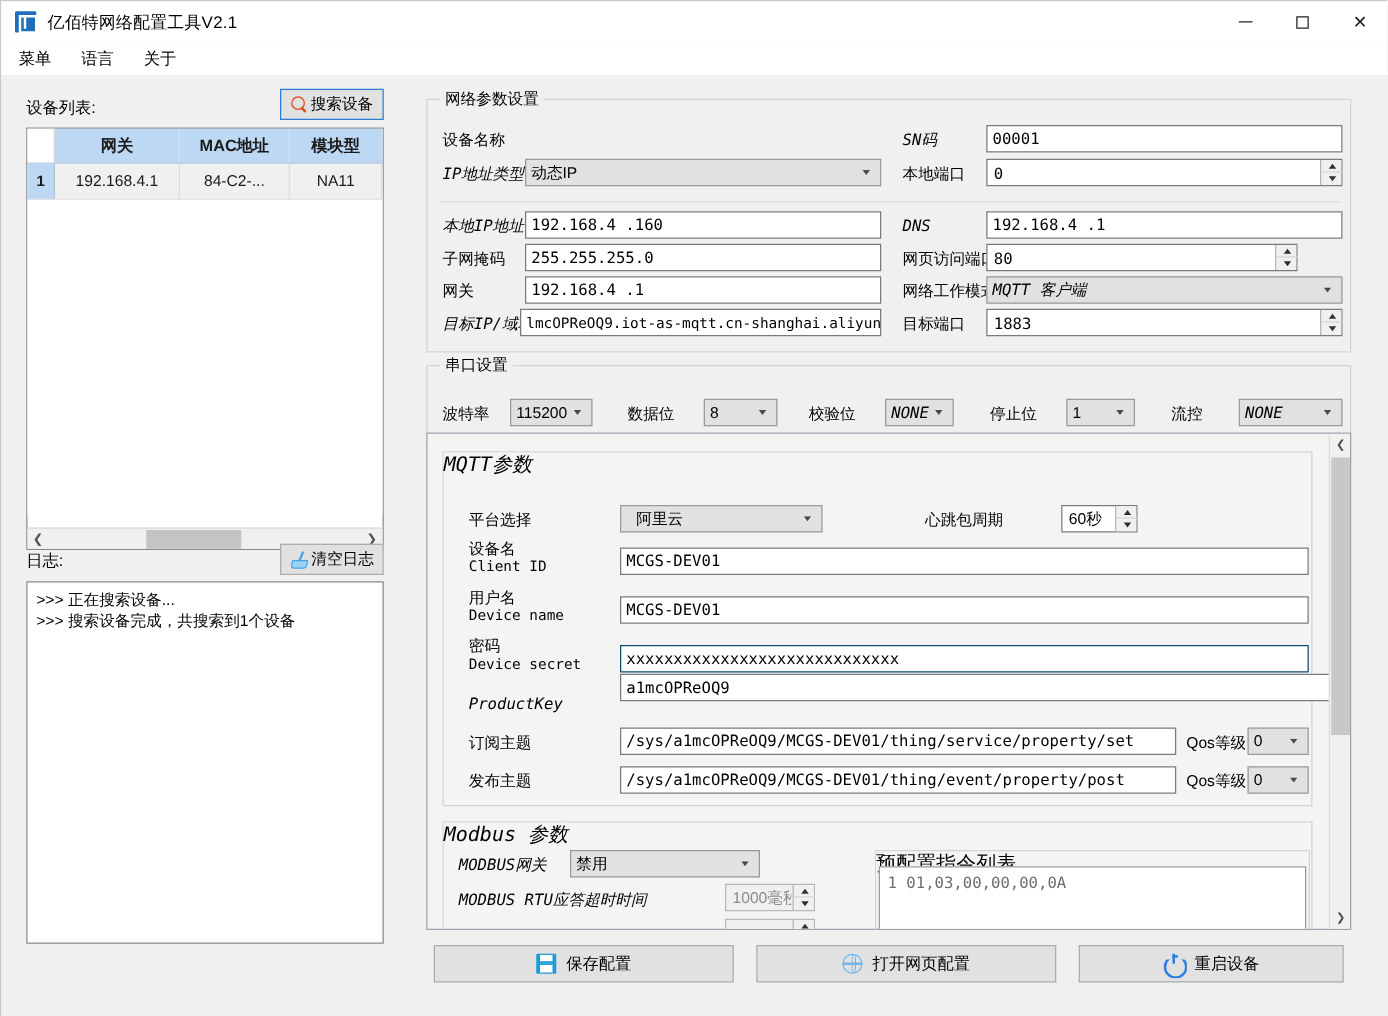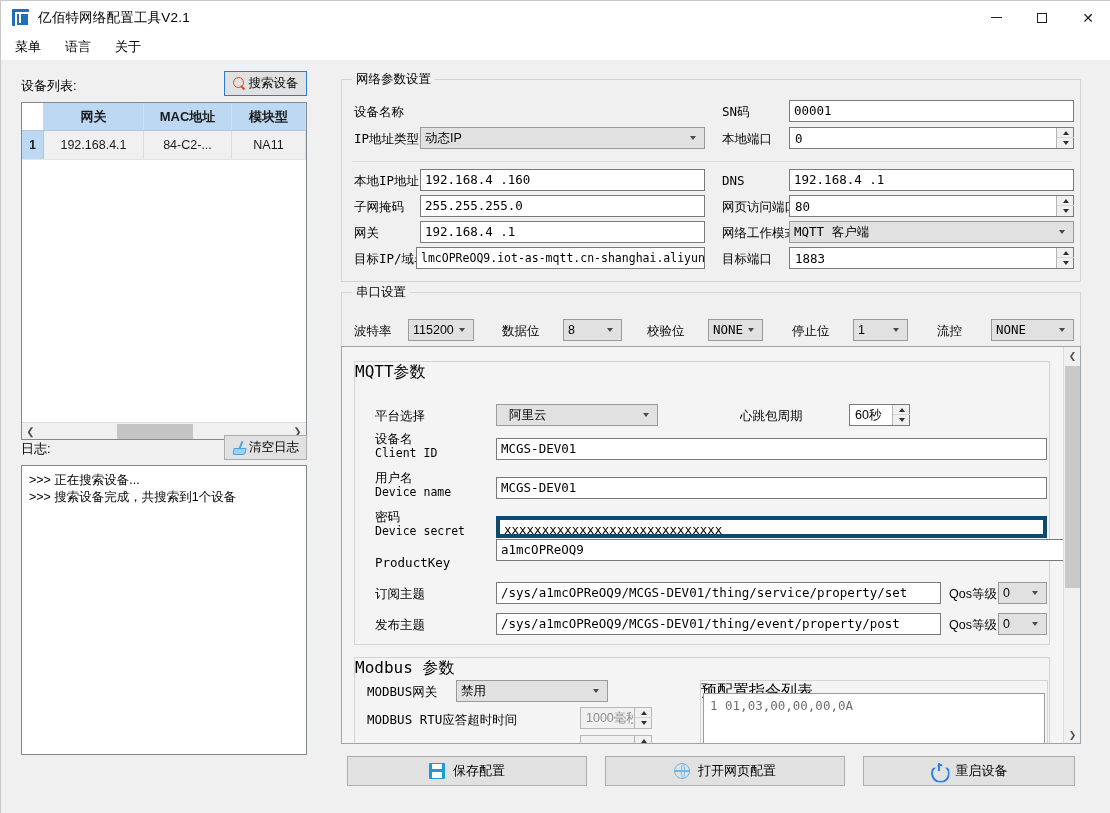--- a/index.html
+++ b/index.html
@@ -150,29 +150,29 @@
   .group > .gtitle {
     position: absolute; top: -9px; left: 10px; background: #f0f0f0;
     padding: 0 4px; font-size: 12.5px; color: #000;
   }
   .g-net   { left: 340px; top: 19px;  width: 740px; height: 203px; }
   .g-ser   { left: 340px; top: 232px; width: 740px; height: 68px; }
   .g-scroll{ left: 340px; top: 286px; width: 740px; height: 398px;
              background:#f4f4f4; border:1px solid #9aa4ae; overflow:hidden; }
 
   .fld-label { position: absolute; font-size: 12.5px; color: #000; }
-  .mono { font-family: "DejaVu Sans Mono", "Liberation Mono", monospace; }
+  .mono { font-family: "DejaVu Sans Mono", "Liberation Mono", monospace; font-style: italic; }
 
   .inp {
     position: absolute; background: #ffffff; border: 1px solid #7a7a7a;
     font-size: 12.5px; color: #000; height: 22px; line-height: 20px;
     padding: 0 4px; white-space: nowrap; overflow: hidden;
     font-family: "DejaVu Sans Mono", "Liberation Mono", monospace;
   }
-  .inp.focus { border: 4px solid #0c4a6e; }
+  .inp.focus { border: 1px solid #0c4a6e; }
   .sel {
     position: absolute; background: #e1e1e1; border: 1px solid #9a9a9a;
     font-size: 12.5px; color: #000; height: 22px; line-height: 20px;
     padding: 0 4px; white-space: nowrap; overflow: hidden;
   }
   .sel .caret {
     position:absolute; right: 7px; top: 8px;
     width: 7px; height: 4px; overflow:hidden;
   }
   .sel .caret::before {
@@ -366,21 +366,21 @@
       <div class="hrule" style="left:10px; top:81px; width:720px;"></div>
 
       <span class="fld-label mono" style="left:12px; top:93px;">本地IP地址</span>
       <div class="inp" style="left:78px; top:89px; width:285px;">192.168.4   .160</div>
       <span class="fld-label mono" style="left:380px; top:93px;">DNS</span>
       <div class="inp" style="left:447px; top:89px; width:285px;">192.168.4   .1</div>
 
       <span class="fld-label" style="left:12px; top:119px;">子网掩码</span>
       <div class="inp" style="left:78px; top:115px; width:285px;">255.255.255.0</div>
       <span class="fld-label" style="left:380px; top:119px;">网页访问端口</span>
-      <div class="spin" style="left:447px; top:115px; width:285px;">
+      <div class="spin" style="left:447px; top:115px; width:249px;">
         <span class="val">80</span>
         <span class="btns">
           <span class="up">
               <span class="tri-up"></span>
             </span>
           <span class="dn">
               <span class="tri-dn"></span>
             </span>
         </span>
       </div>

